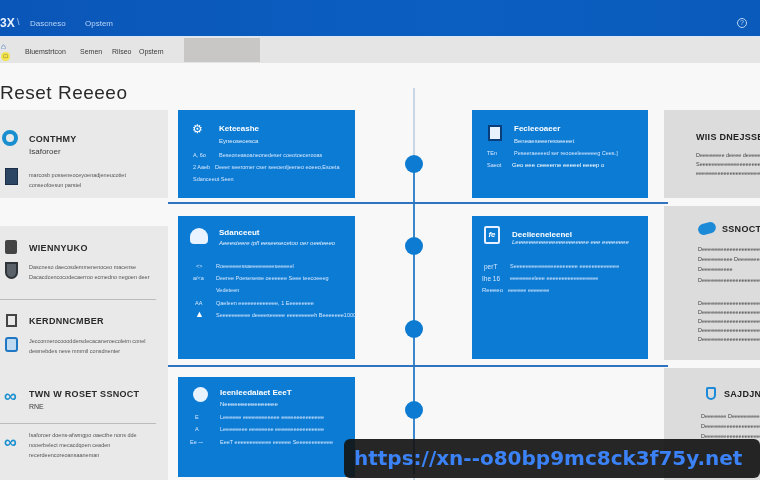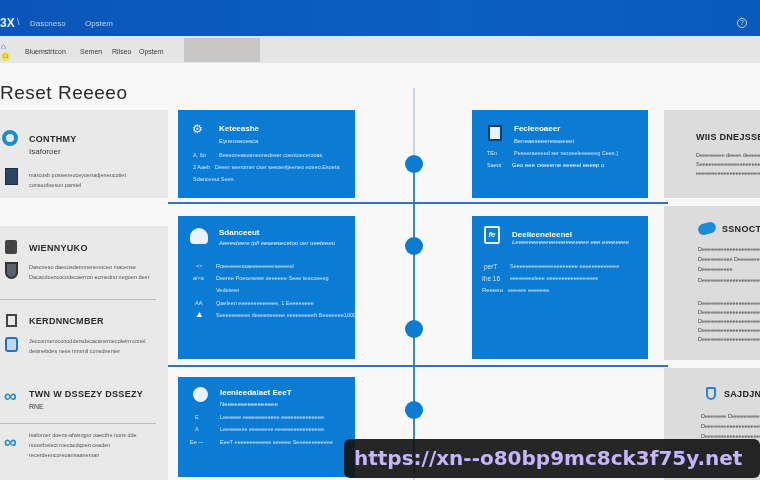--- a/index.html
+++ b/index.html
@@ -26,21 +26,21 @@
   .lpanel .txt { position: absolute; font-size: 5.5px; color: #555; line-height: 10px; width: 125px; }
   .lpanel .divider { position: absolute; left: 0; width: 156px; height: 1px; background: #bcbcbc; }
   .card { position: absolute; background: #0c7bd4; color: #dfeeff; }
   .card .ctitle { position: absolute; font-size: 8px; font-weight: bold; color: #ffffff; }
   .card .csub { position: absolute; font-size: 6px; color: #e4f0ff; }
   .card .cline { position: absolute; font-size: 5.5px; color: #d6e8ff; white-space: nowrap; }
   .card .cicon { position: absolute; color: #ffffff; font-size: 12px; }
   .rpanel { position: absolute; left: 664px; width: 96px; background: #dcdcdc; overflow: hidden; }
   .rpanel .head { position: absolute; font-size: 9px; font-weight: bold; color: #222; white-space: nowrap; letter-spacing: 0.3px; }
   .rpanel .txt { position: absolute; font-size: 5.5px; color: #444; white-space: nowrap; line-height: 10px; }
-  .watermark { position: absolute; left: 344px; top: 439px; width: 416px; height: 39px; background: rgba(20,20,20,0.92); border-radius: 6px; color: #c4b5fd; font-family: "DejaVu Sans", sans-serif; font-weight: bold; font-size: 20px; line-height: 39px; padding-left: 10px; }
+  .watermark { position: absolute; left: 344px; top: 439px; width: 416px; height: 39px; background: rgba(20,20,20,0.92); border-radius: 6px; color: #3b82f6; font-family: "DejaVu Sans", sans-serif; font-weight: bold; font-size: 20px; line-height: 39px; padding-left: 10px; }
   .ico { position: absolute; }
 </style>
 </head>
 <body>
 
 <div class="titlebar">
   <span class="logo">3X</span>
   <span class="sep">\</span>
   <span class="crumb1">Dascneso</span>
   <span class="crumb2">Opstem</span>
@@ -74,21 +74,21 @@
   <div class="txt" style="left:29px;top:36px;">Dascneso daecosdemmenenoceo macense Dacacdcencocodecaerroo ecmedno negoen deer</div>
   <div class="divider" style="top:73px;"></div>
   <div class="ico" style="left:6px;top:88px;width:11px;height:13px;border:2px solid #444;"></div>
   <div class="head" style="left:29px;top:90px;">KERDNNCMBER</div>
   <div class="ico" style="left:5px;top:111px;width:13px;height:15px;border:2px solid #1f76c2;border-radius:3px;background:#bfd9f0;"></div>
   <div class="txt" style="left:29px;top:110px;">Jecconnerocoooddersdecacaneroecoleim conel dewnebdes neve mmmil consdnenter</div>
 </div>
 
 <div class="lpanel" style="top:365px;height:115px;">
   <div class="ico" style="left:4px;top:21px;font-size:18px;color:#1a8fd0;font-weight:bold;">∞</div>
-  <div class="head" style="left:29px;top:24px;">TWN W DSSEZY DSSEZY</div>
+  <div class="head" style="left:29px;top:24px;">TWN W ROSET SSNOCT</div>
   <div class="sub" style="left:29px;top:38px;font-size:7px;">RNE</div>
   <div class="divider" style="top:58px;"></div>
   <div class="ico" style="left:4px;top:67px;font-size:18px;color:#1a8fd0;font-weight:bold;">∞</div>
   <div class="txt" style="left:29px;top:65px;">Isaforoer doens-afwmgpo oaecthe nons dde nooerbelect mecacdqoen ceaden recerdeencoreoansaaneman</div>
 </div>
 
 <div class="vline"></div>
 <div class="vline blue"></div>
 <div class="hline" style="top:202px;"></div>
 <div class="hline" style="top:365px;"></div>

